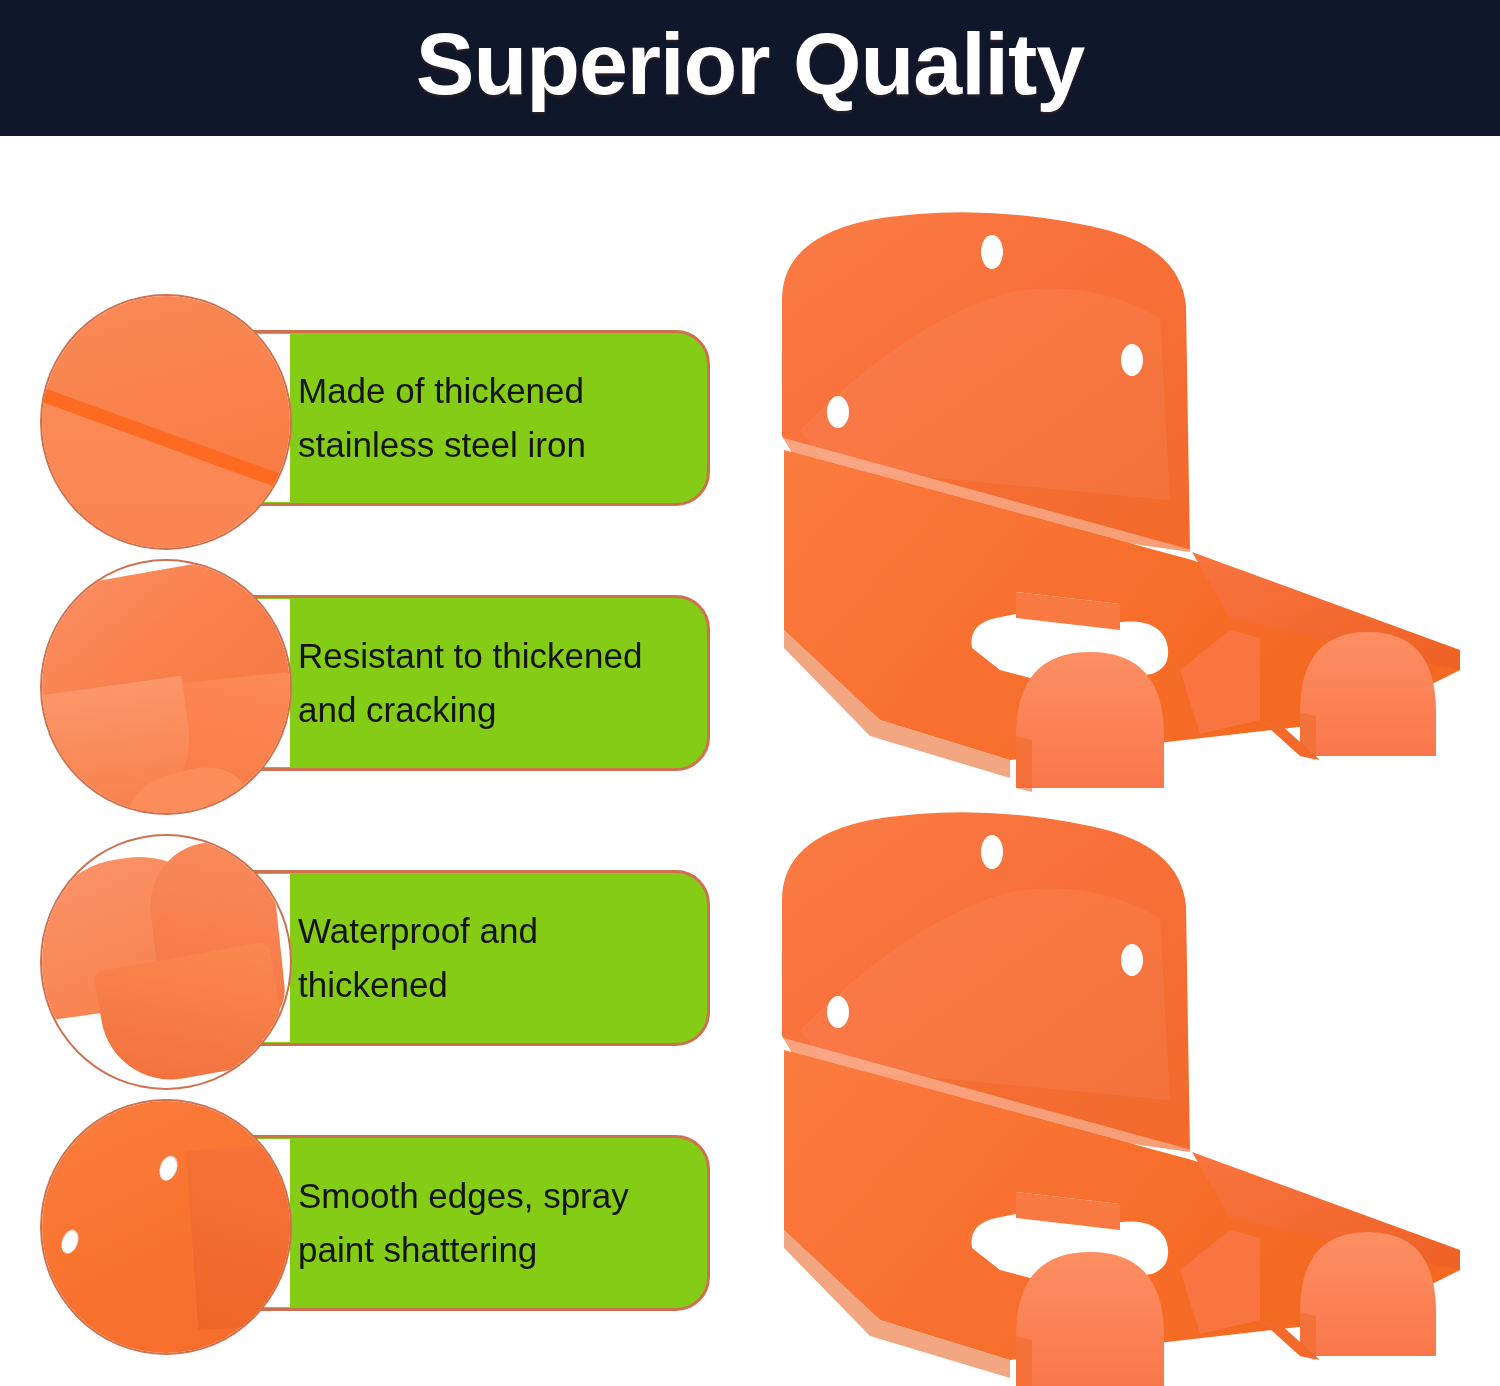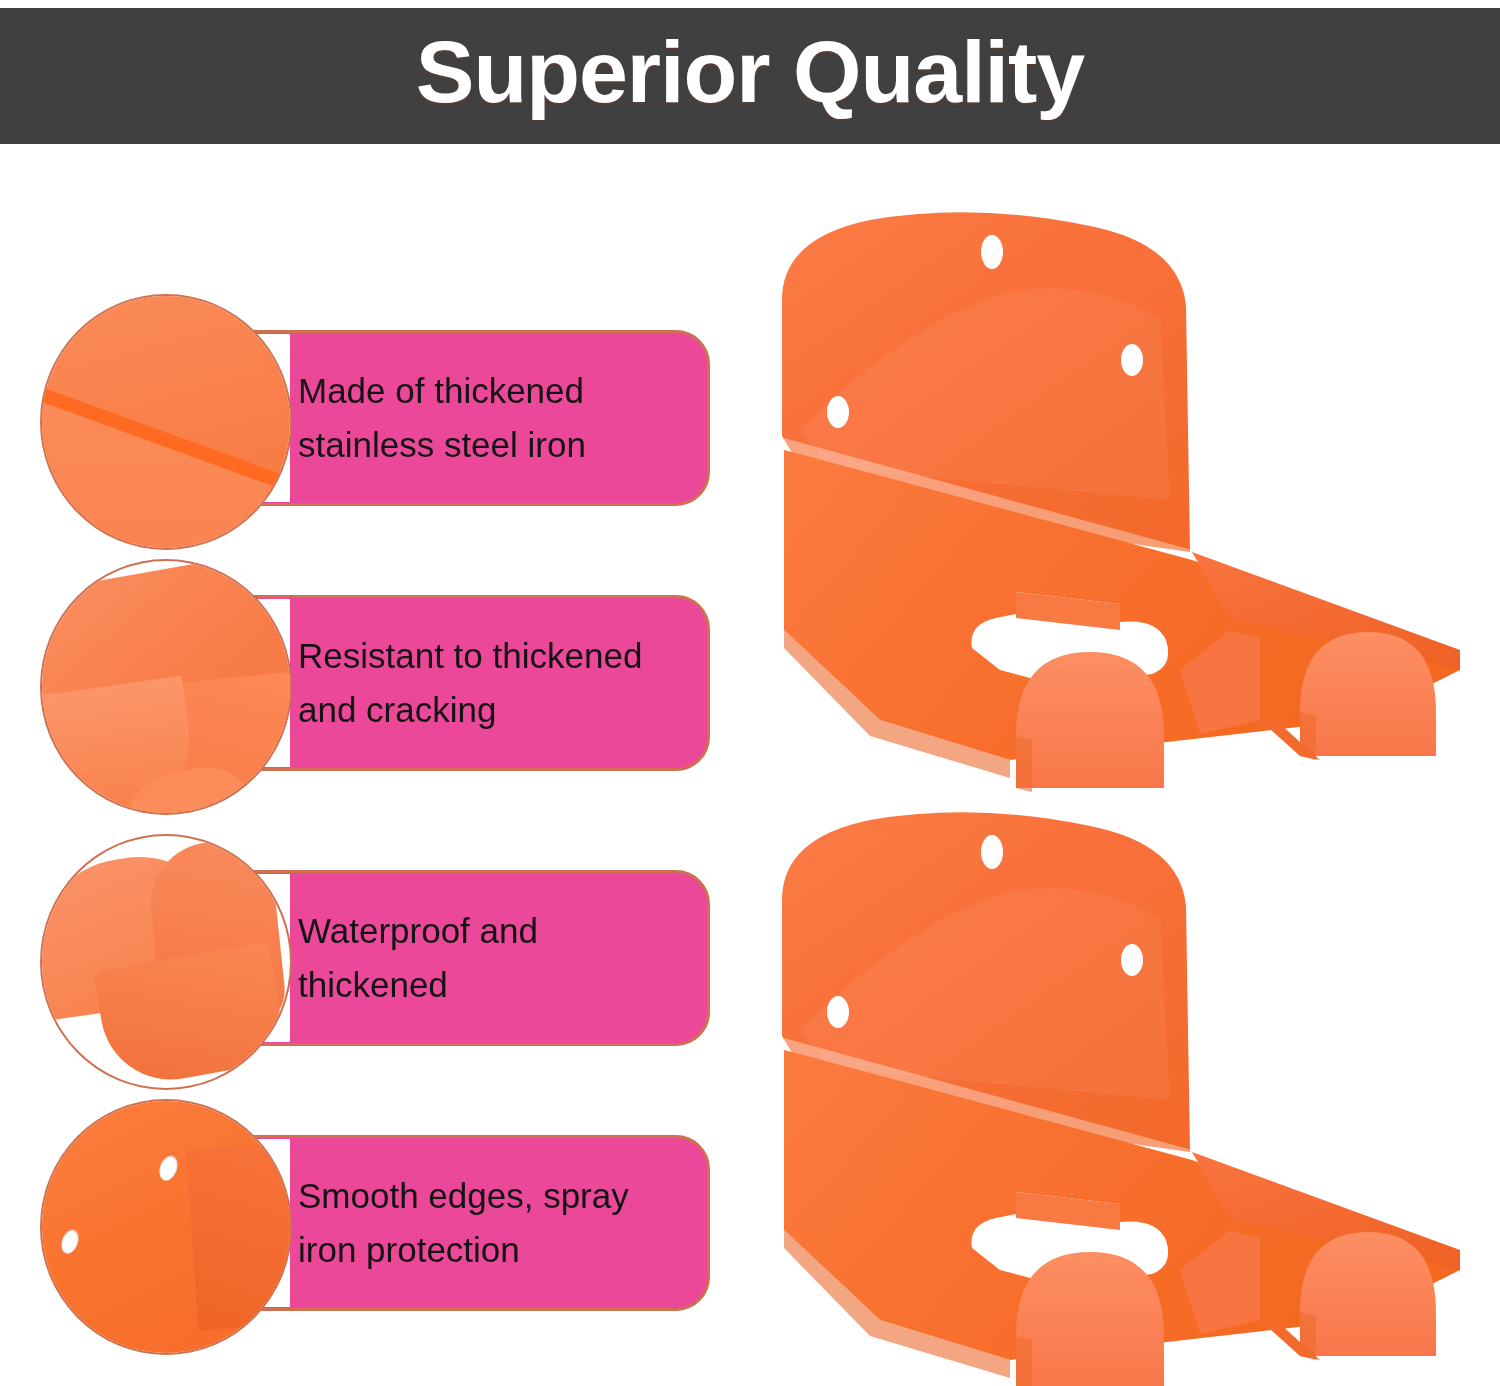--- a/index.html
+++ b/index.html
@@ -18,24 +18,23 @@
     overflow: hidden;
   }
 
   
   .banner {
     position: absolute;
     left: 0;
     top: 0;
     width: 1500px;
     height: 136px;
-    background: #404040;
+    background: #0f172a;
     border-bottom: 4px solid #e0apa0;
     border-bottom-color: #d8714c;
-    margin-top: 8px;
   }
   .banner-title {
     position: absolute;
     left: 0;
     top: 0;
     width: 1500px;
     height: 136px;
     display: flex;
     align-items: center;
     justify-content: center;
@@ -85,21 +84,21 @@
 
   
   .callout {
     position: absolute;
     left: 205px;
     top: 44px;
     width: 505px;
     height: 176px;
     border: 3px solid #cf7151;
     border-radius: 34px;
-    background: #ec4899;
+    background: #84cc16;
     box-sizing: border-box;
     display: flex;
     align-items: center;
     z-index: 1;
   }
   .callout-text {
     color: #141414;
     font-size: 35px;
     line-height: 1.55;
     padding-left: 90px;
@@ -287,21 +286,21 @@
         <div class="bubble-inner">
           <div class="shape b3-a"></div>
           <div class="shape b3-b"></div>
           <div class="shape b3-c"></div>
         </div>
       </div>
     </div>
 
     <div class="feature" style="top:955px;">
       <div class="callout">
-        <div class="callout-text">Smooth edges, spray iron protection</div>
+        <div class="callout-text">Smooth edges, spray paint shattering</div>
       </div>
       <div class="mask"></div>
       <div class="bubble">
         <div class="bubble-inner">
           <div class="shape b4-a"></div>
           <div class="shape b4-b"></div>
           <div class="shape hole b4-h1"></div>
           <div class="shape hole b4-h2"></div>
         </div>
       </div>

